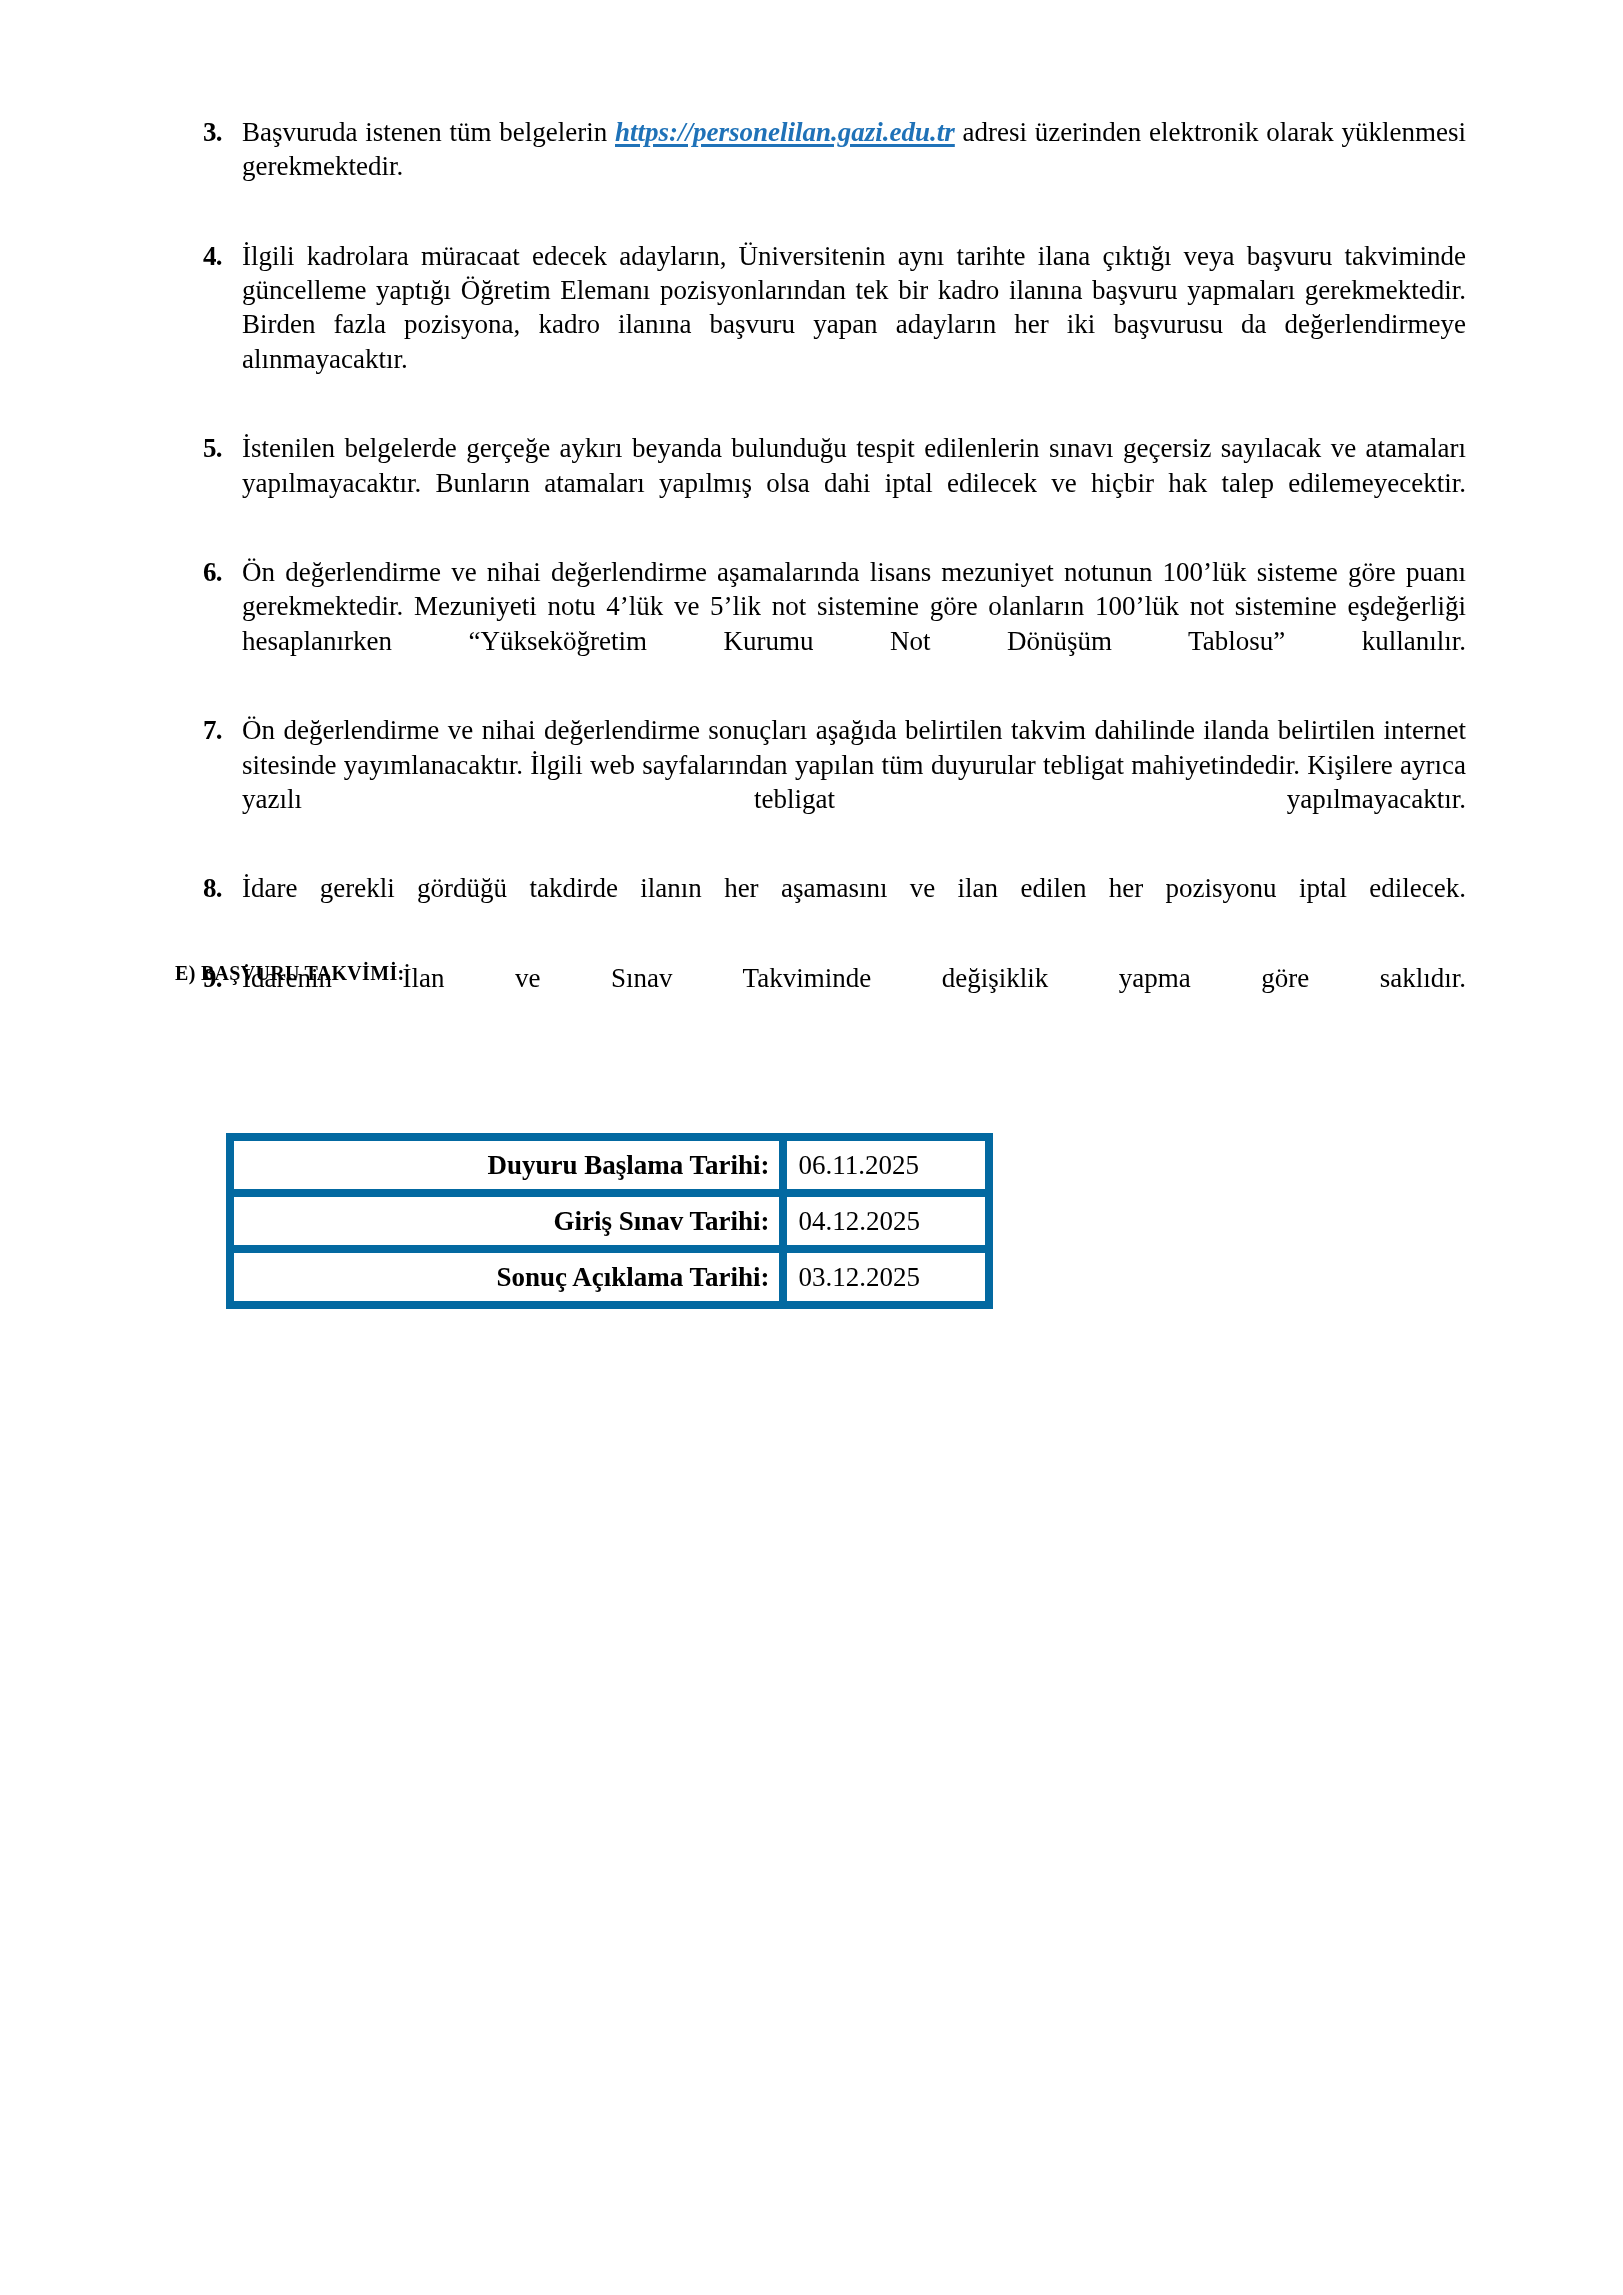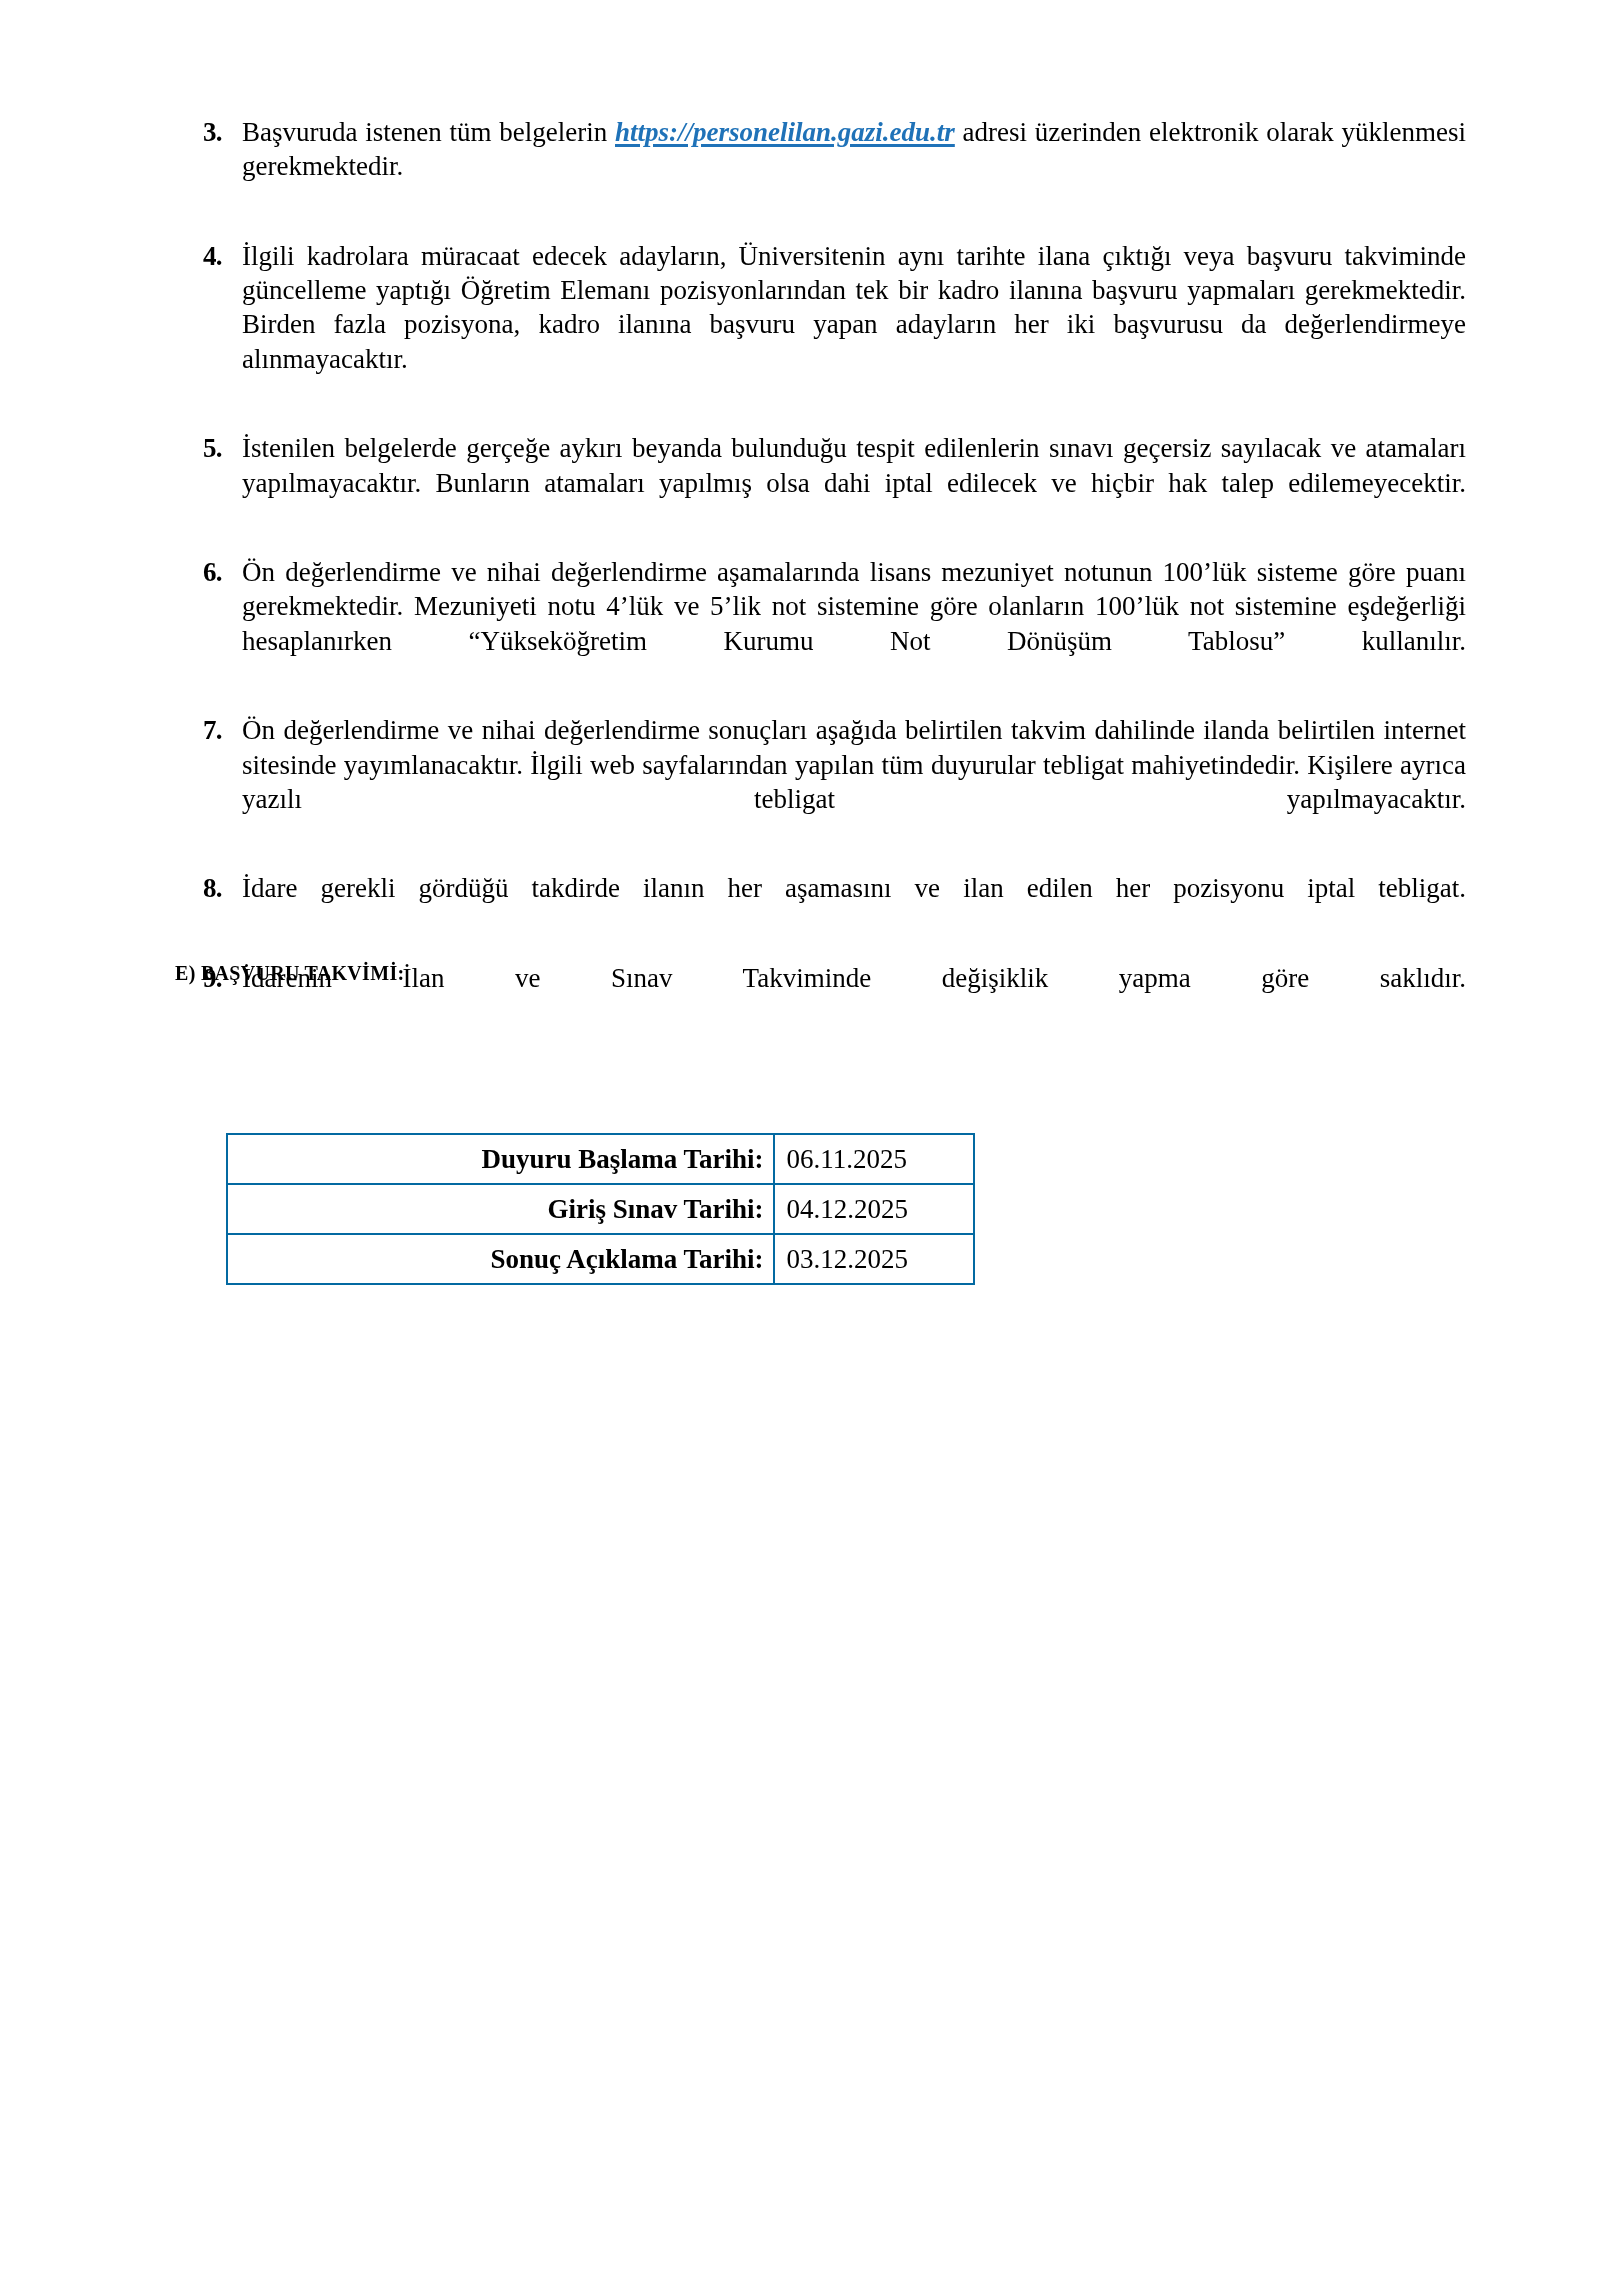--- a/index.html
+++ b/index.html
@@ -89,21 +89,21 @@
     position: absolute;
     left: 226px;
     top: 1133px;
   }
   table.schedule {
     border-collapse: collapse;
     table-layout: fixed;
     width: 708px;
   }
   table.schedule td {
-    border: 2px solid #0369a1;
+    border: 8px solid #0369a1;
     height: 48px;
     padding: 0 7.9px 0 6.5px;
     font-size: 27px;
     vertical-align: middle;
     white-space: nowrap;
   }
   table.schedule td.label {
     width: 529px;
     text-align: right;
     font-weight: bold;
@@ -144,21 +144,21 @@
       <span class="body">Ön değerlendirme ve nihai değerlendirme aşamalarında lisans mezuniyet notunun 100’lük sisteme göre puanı gerekmektedir. Mezuniyeti notu 4’lük ve 5’lik not sistemine göre olanların 100’lük not sistemine eşdeğerliği hesaplanırken “Yükseköğretim Kurumu Not Dönüşüm Tablosu” kullanılır.</span>
     </li>
 
     <li class="li">
       <span class="num">7.</span>
       <span class="body">Ön değerlendirme ve nihai değerlendirme sonuçları aşağıda belirtilen takvim dahilinde ilanda belirtilen internet sitesinde yayımlanacaktır. İlgili web sayfalarından yapılan tüm duyurular tebligat mahiyetindedir. Kişilere ayrıca yazılı tebligat yapılmayacaktır.</span>
     </li>
 
     <li class="li">
       <span class="num">8.</span>
-      <span class="body">İdare gerekli gördüğü takdirde ilanın her aşamasını ve ilan edilen her pozisyonu iptal tebligat.</span>
+      <span class="body">İdare gerekli gördüğü takdirde ilanın her aşamasını ve ilan edilen her pozisyonu iptal edilecek.</span>
     </li>
 
     <li class="li">
       <span class="num">9.</span>
       <span class="body">İdarenin İlan ve Sınav Takviminde değişiklik yapma göre saklıdır.</span>
     </li>
 
   </ol>
 
   <h2 class="section-heading">E) BAŞVURU TAKVİMİ:</h2>

